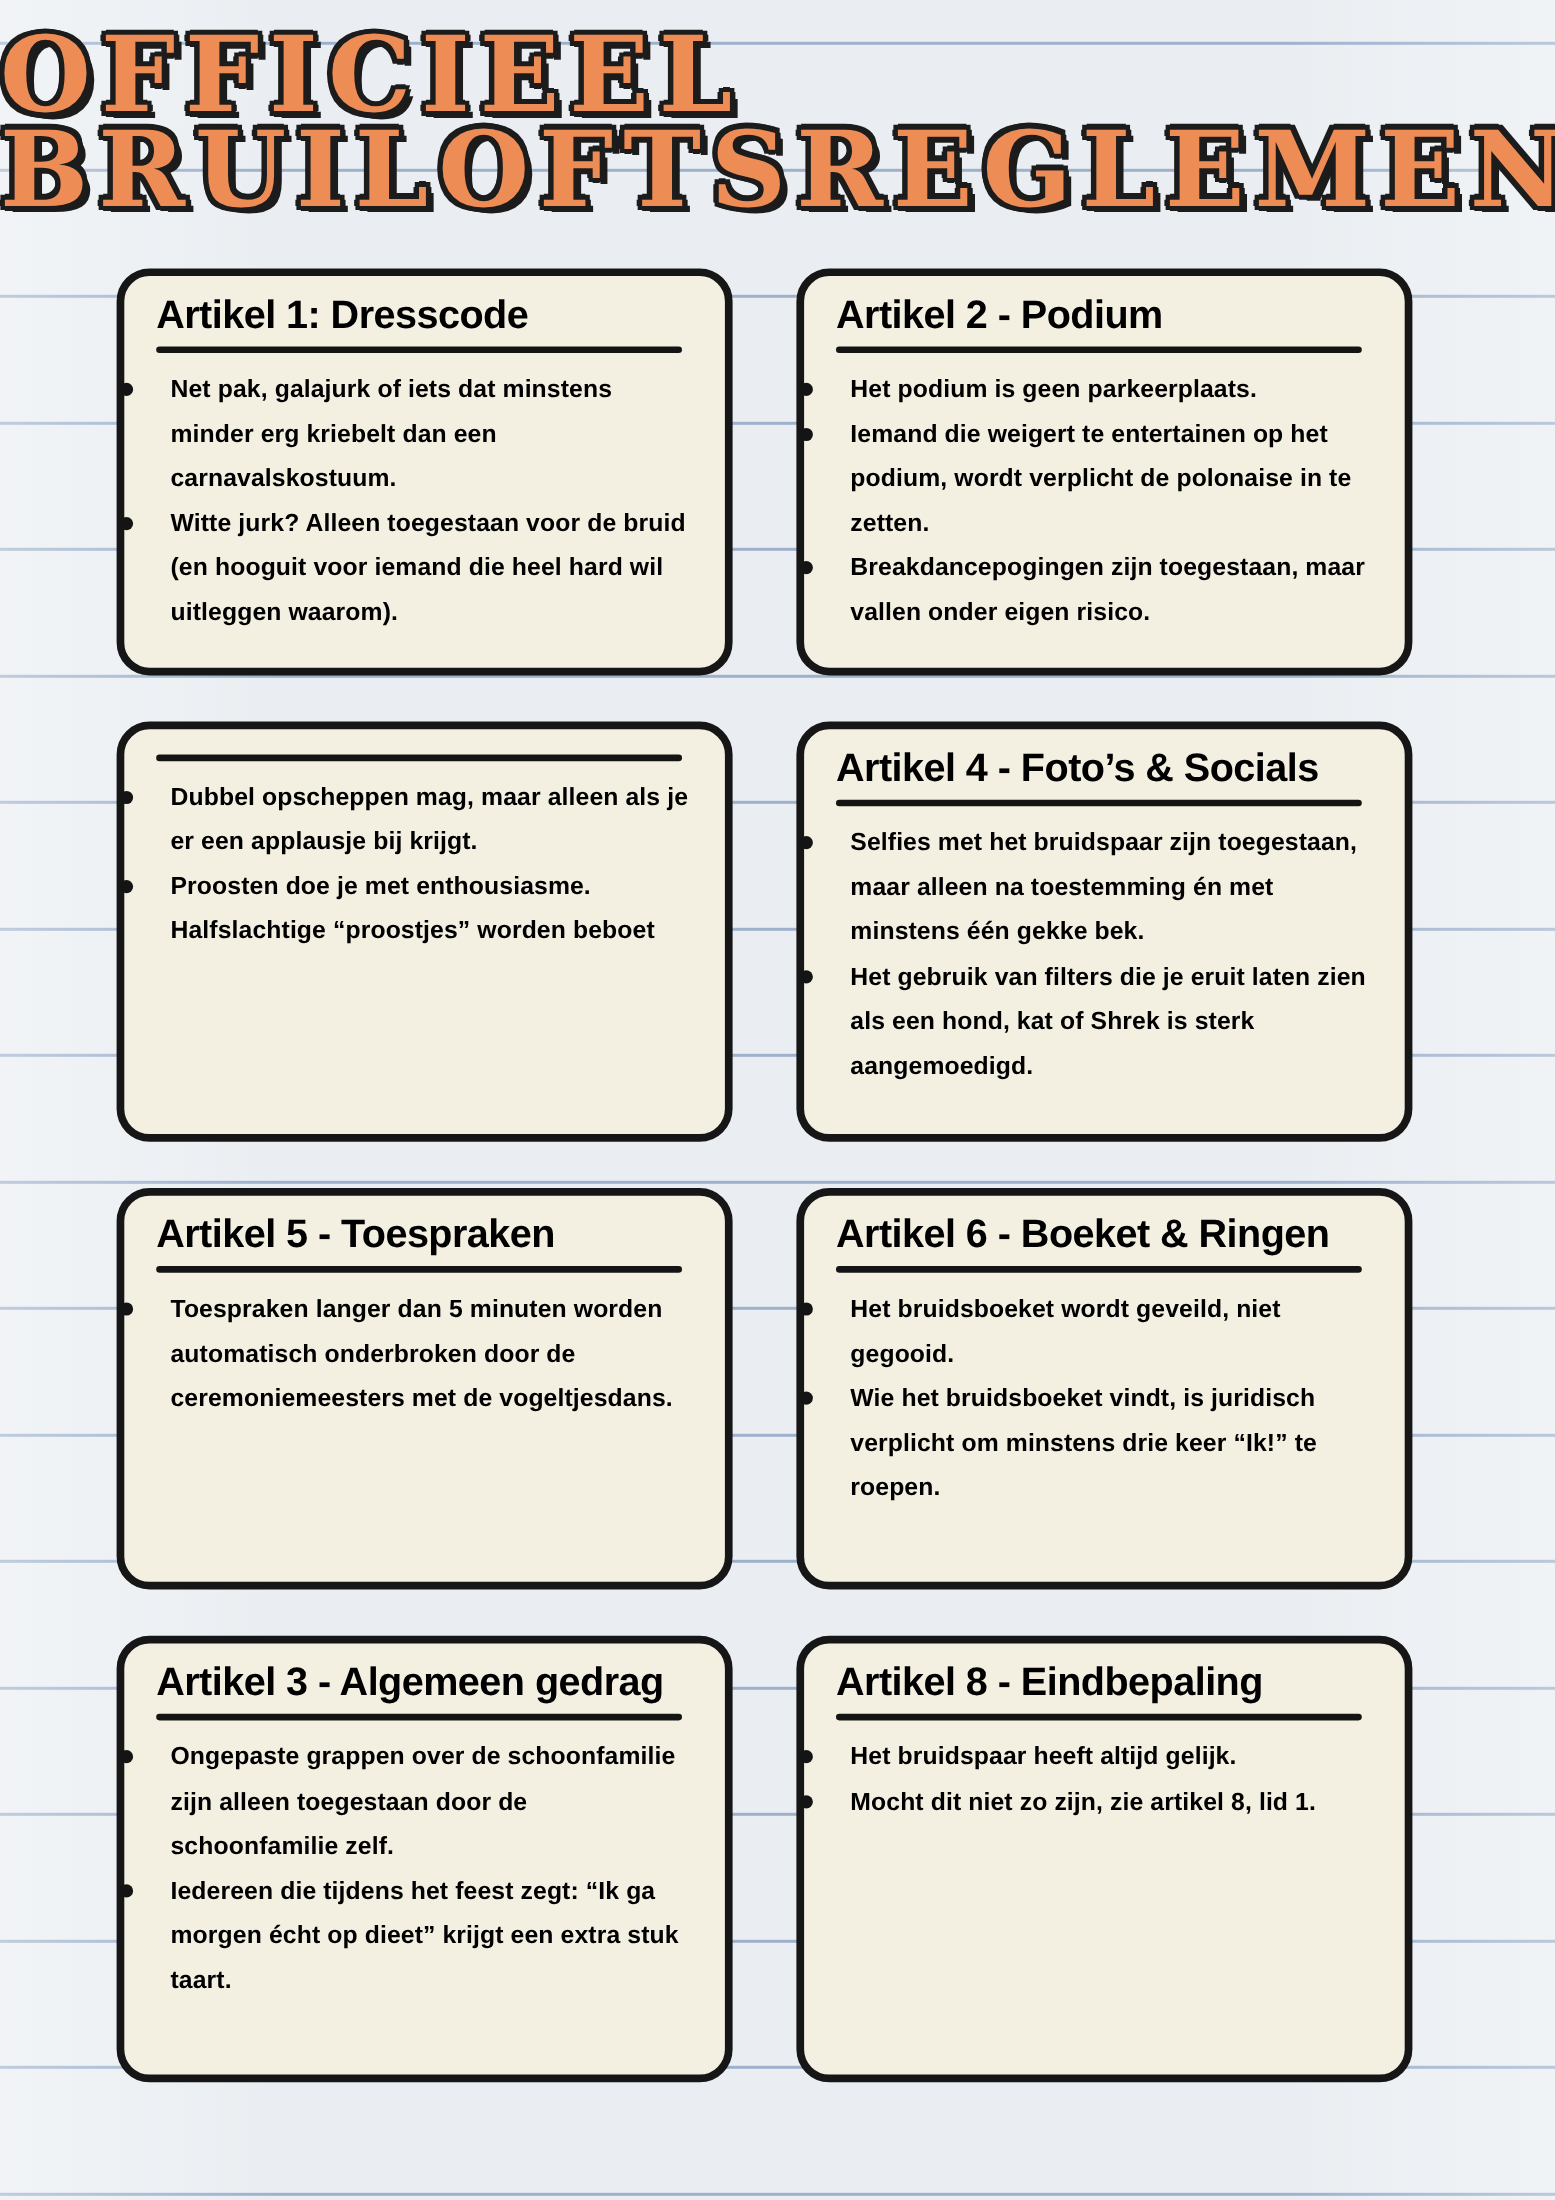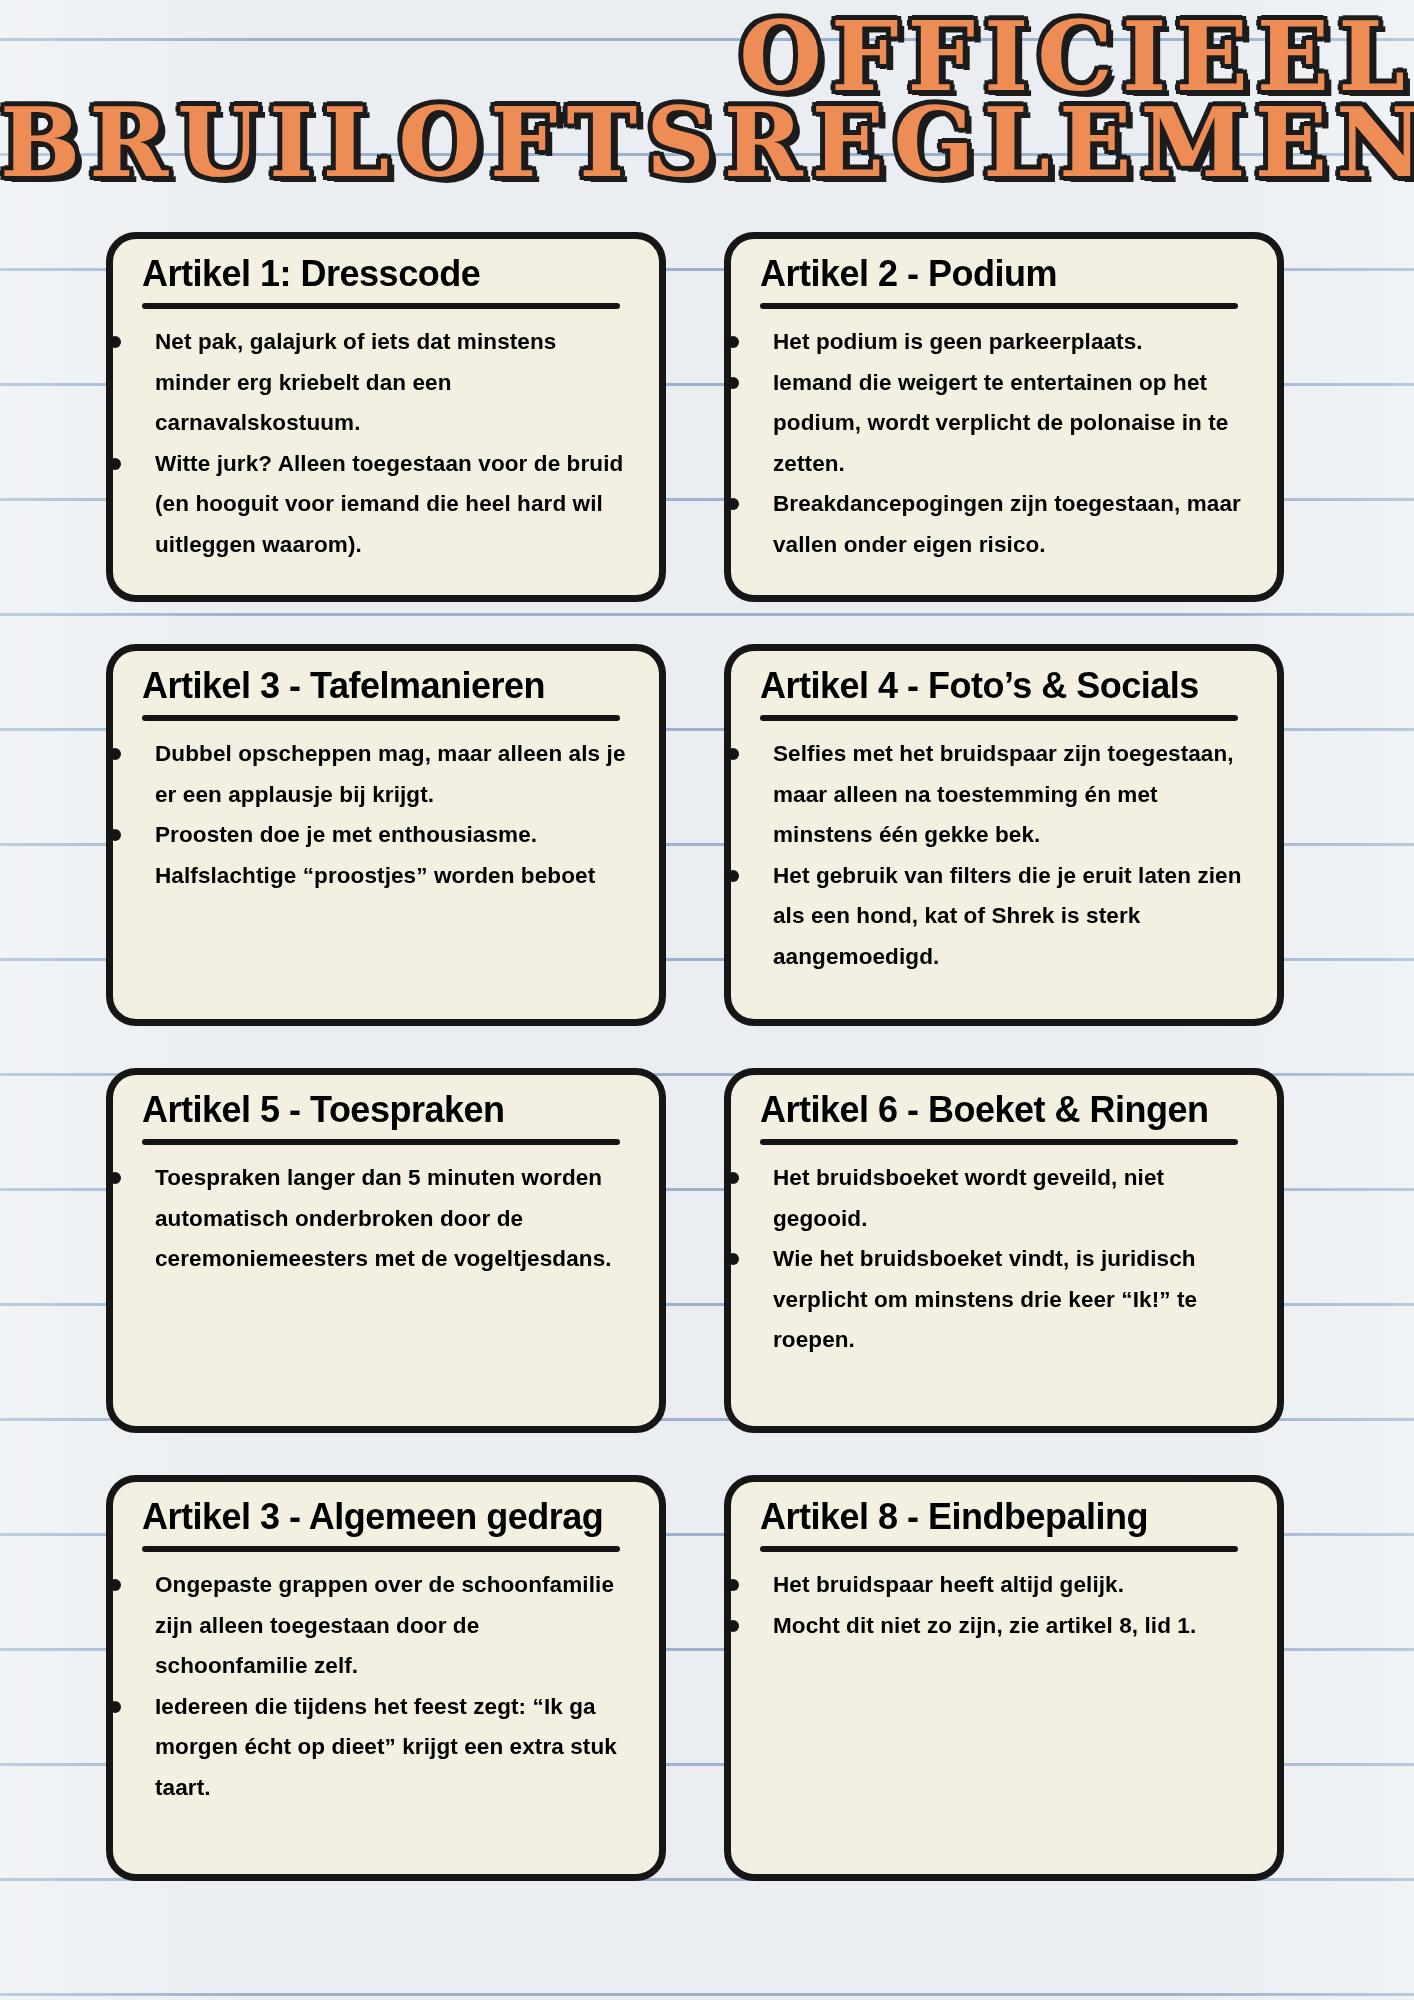--- a/index.html
+++ b/index.html
@@ -15,21 +15,21 @@
     background-color: var(--paper-bg, #eaeef2);
     background-image:
       linear-gradient(90deg, rgba(255,255,255,.35) 0%, rgba(255,255,255,0) 18%, rgba(255,255,255,0) 82%, rgba(255,255,255,.3) 100%),
       repeating-linear-gradient(180deg,
         var(--paper-line, #9db1cd) 0px, var(--paper-line, #9db1cd) 3px,
         transparent 3px, transparent 115px);
     background-position: 0 0, 0 38px;
   }
 
   
-  .title { padding-top: 18px; text-align: right; }
+  .title { padding-top: 30px; text-align: left; }
   .title-line {
     font-family: "DejaVu Serif", serif;
     font-weight: 700;
     font-size: 95px;
     line-height: 0.82;
     letter-spacing: 9px;
     color: var(--title-fill, #ee8c55);
     text-shadow:
       -4px -4px 0 var(--title-outline, #1c1c1c),  4px -4px 0 var(--title-outline, #1c1c1c),
       -4px  4px 0 var(--title-outline, #1c1c1c),  4px  4px 0 var(--title-outline, #1c1c1c),
@@ -131,21 +131,20 @@
       <h2 class="card-title fit">Artikel 2 - Podium</h2>
       <div class="rule"></div>
       <ul class="rules">
         <li>Het podium is geen parkeerplaats.</li>
         <li>Iemand die weigert te entertainen op het podium, wordt verplicht de polonaise in te zetten.</li>
         <li>Breakdancepogingen zijn toegestaan, maar vallen onder eigen risico.</li>
       </ul>
     </section>
 
     <section class="card" style="--shadow: #f99c94;">
-      <h2 class="card-title fit">Artikel 3 - Tafelmanieren</h2>
       <div class="rule"></div>
       <ul class="rules">
         <li>Dubbel opscheppen mag, maar alleen als je er een applausje bij krijgt.</li>
         <li>Proosten doe je met enthousiasme. Halfslachtige “proostjes” worden beboet</li>
       </ul>
     </section>
 
     <section class="card" style="--shadow: #efc9f1;">
       <h2 class="card-title fit">Artikel 4 - Foto’s &amp; Socials</h2>
       <div class="rule"></div>

